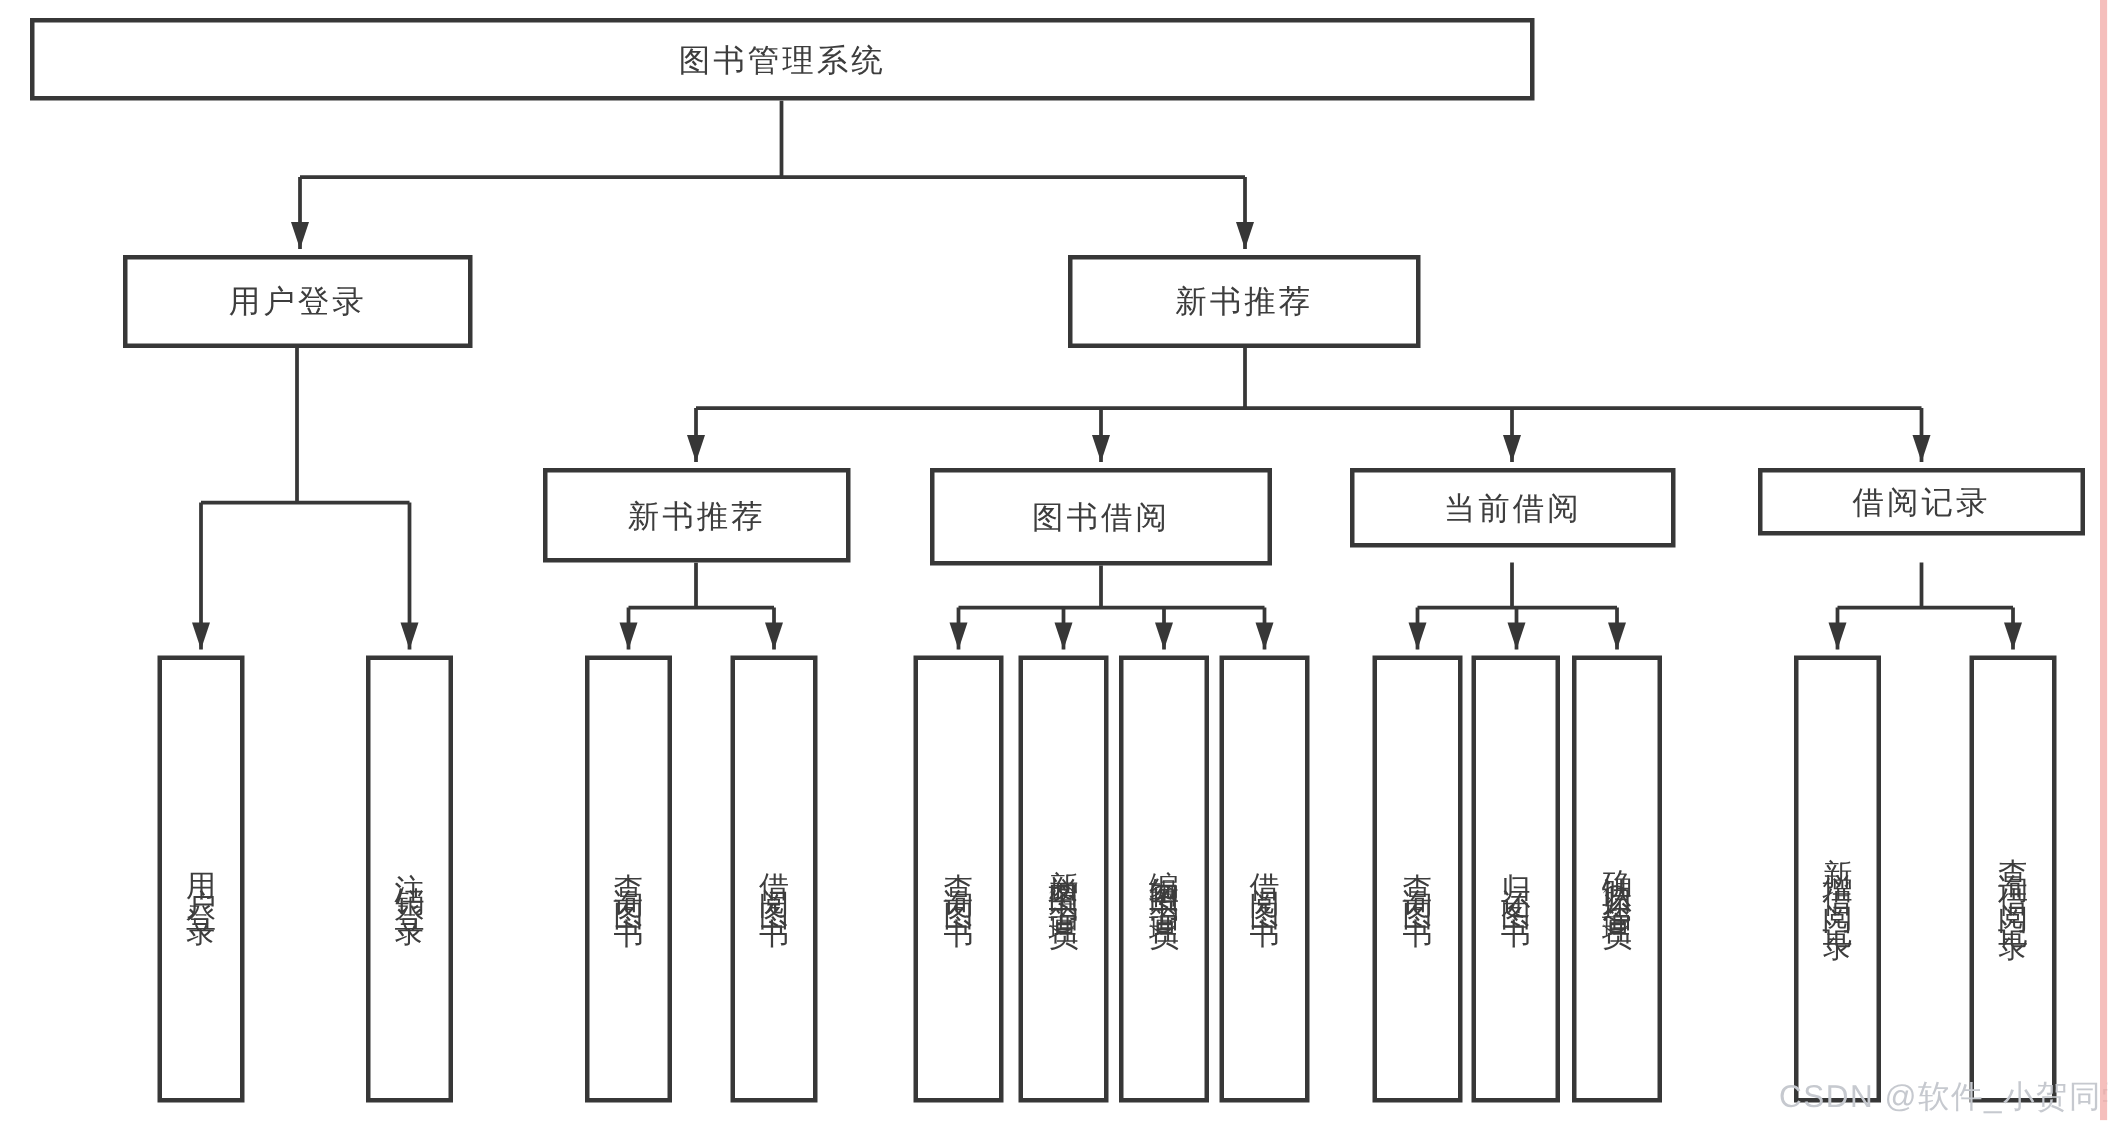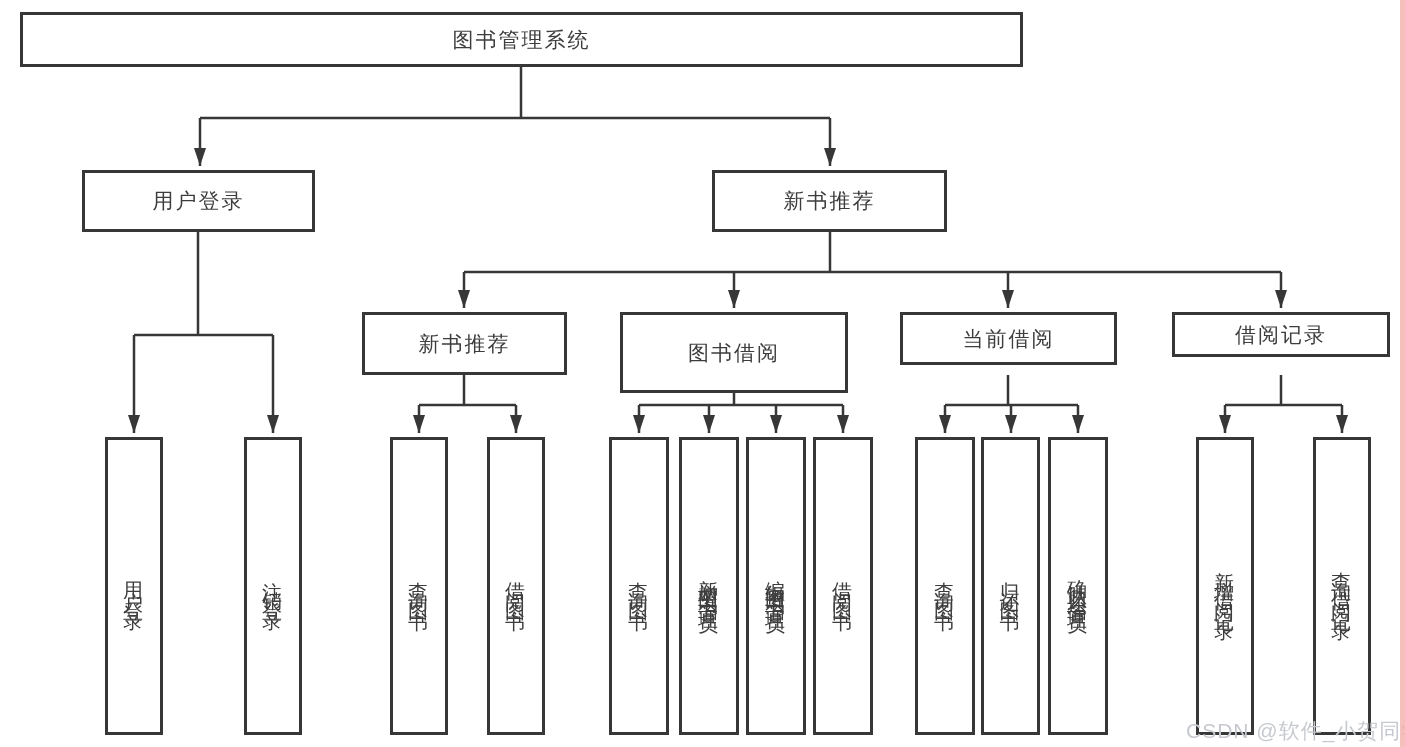--- a/index.html
+++ b/index.html
@@ -122,21 +122,21 @@
   <div class="hbox" style="left:82px; top:170px; width:233px; height:62px;">
     <span>用户登录</span>
   </div>
   <div class="hbox" style="left:712px; top:170px; width:235px; height:62px;">
     <span>新书推荐</span>
   </div>
 
   <div class="hbox" style="left:362px; top:312px; width:205px; height:63px;text-align:right;">
     <span>新书推荐</span>
   </div>
-  <div class="hbox" style="left:620px; top:312px; width:228px; height:81px;">
+  <div class="hbox" style="left:620px; top:312px; width:228px; height:65px;">
     <span>图书借阅</span>
   </div>
   <div class="hbox" style="left:900px; top:312px; width:217px; height:53px;">
     <span>当前借阅</span>
   </div>
   <div class="hbox" style="left:1172px; top:312px; width:218px; height:45px;">
     <span>借阅记录</span>
   </div>
 
   <div class="vbox" style="left:105px; width:58px;">

